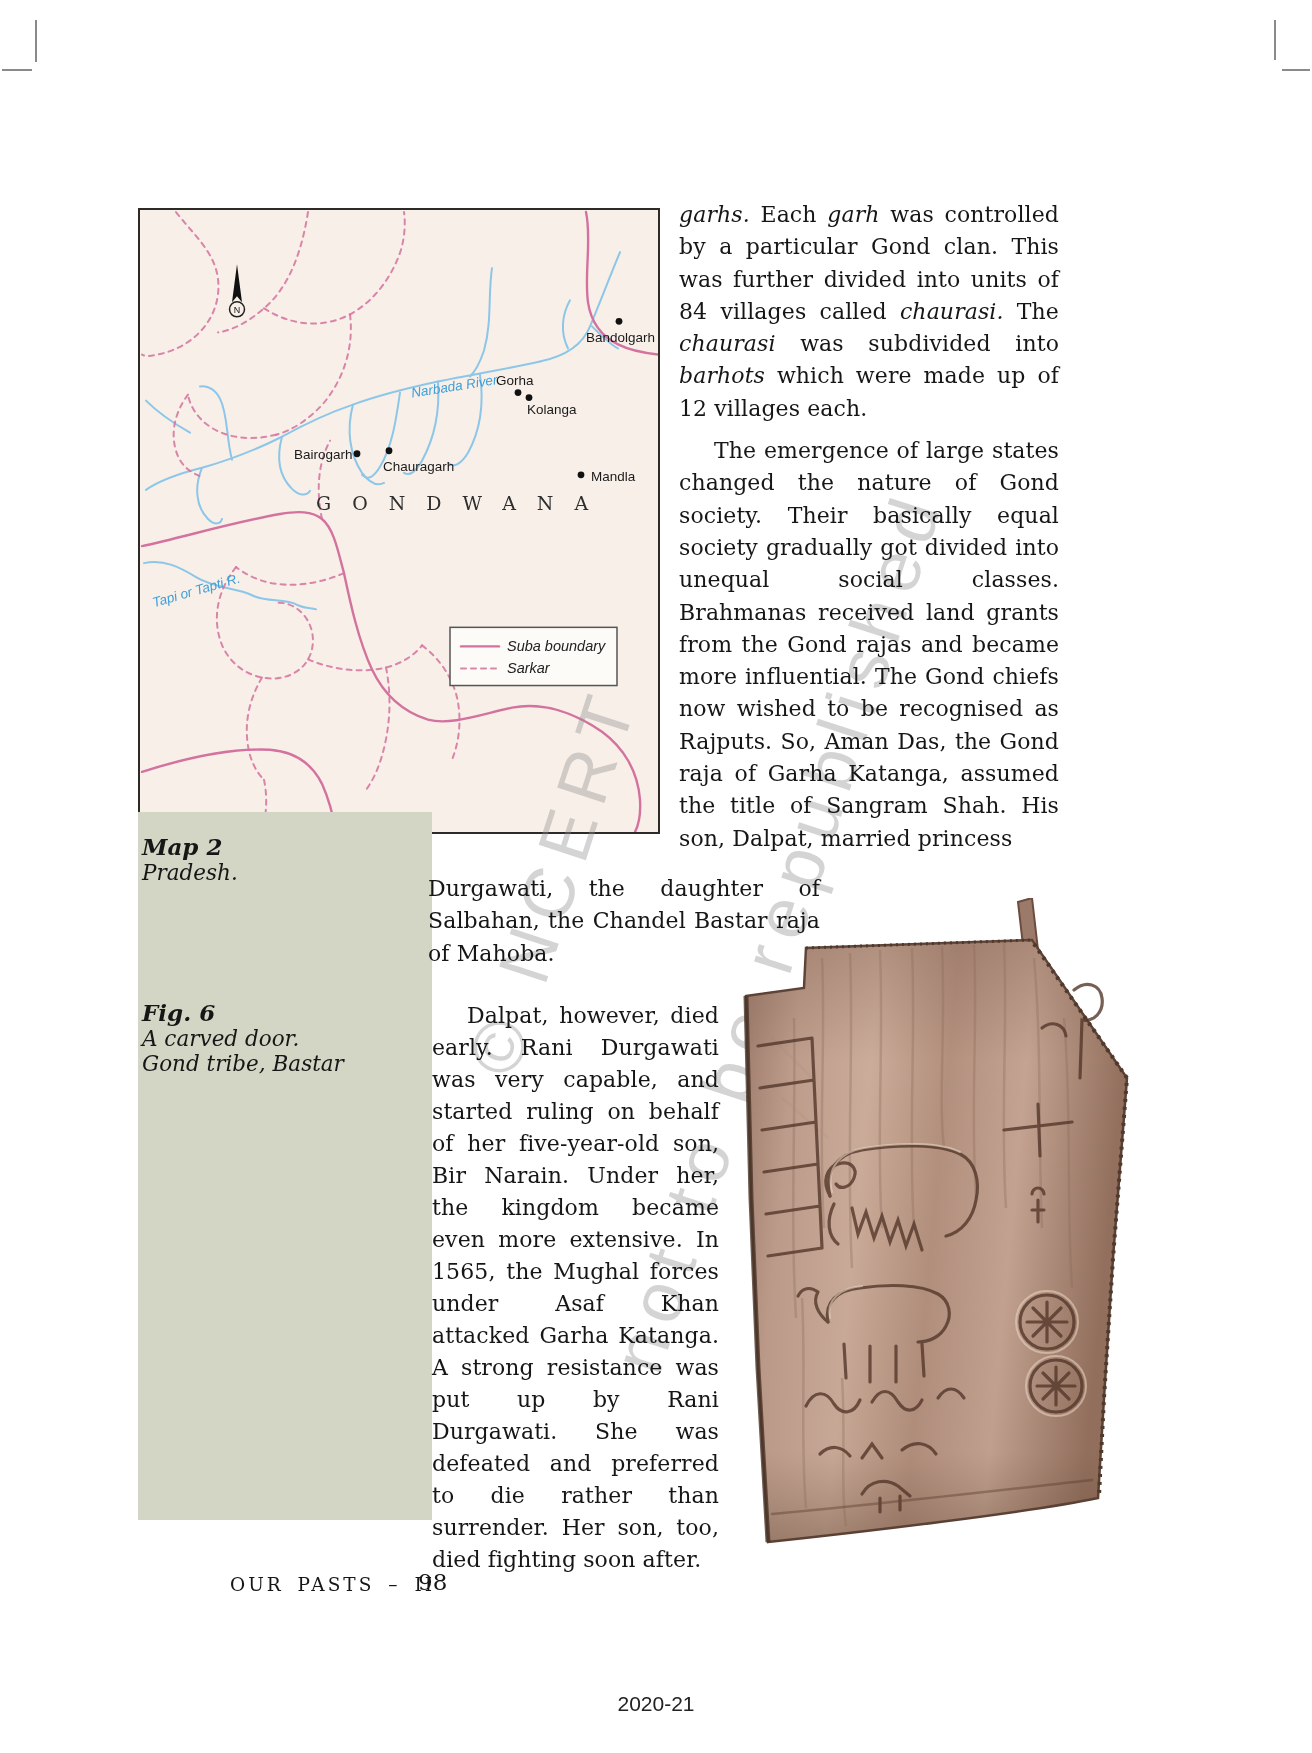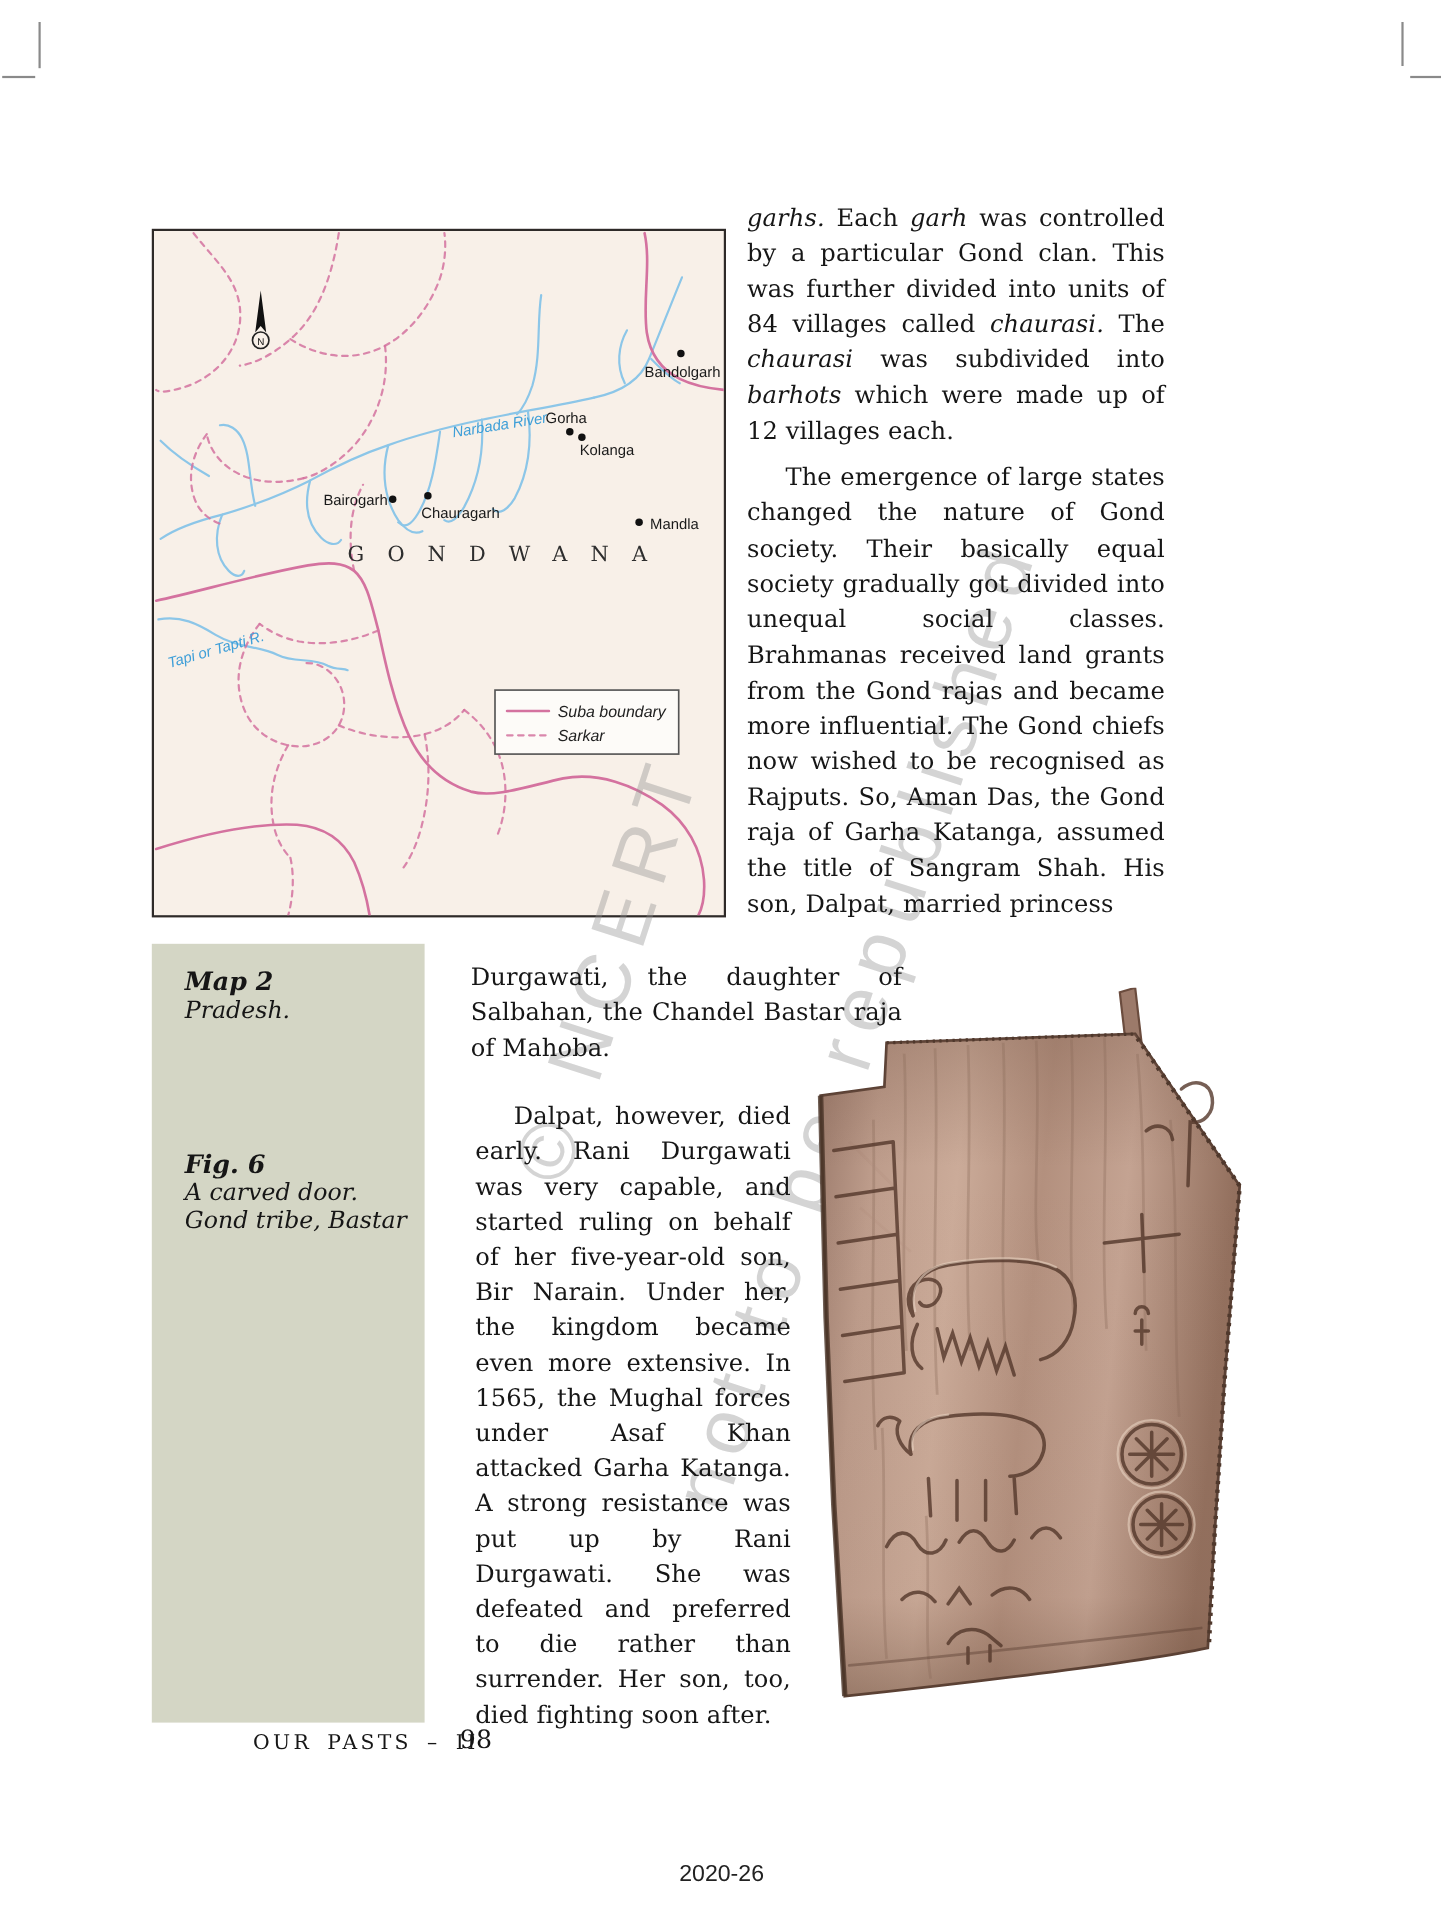--- a/index.html
+++ b/index.html
@@ -12,22 +12,22 @@
            background:var(--map-bg,#f8f0e8);border:2px solid #2e2a28;box-sizing:border-box;z-index:1;}
   #map-fig svg{position:absolute;left:0;top:0;width:100%;height:100%;}
   .river{fill:none;stroke:var(--river-blue,#8cc6e8);stroke-width:2;stroke-linecap:round;}
   .suba{fill:none;stroke:var(--boundary-pink,#d4729f);stroke-width:2.4;stroke-linecap:round;}
   .sarkar{fill:none;stroke:var(--boundary-pink,#d4729f);stroke-width:2;stroke-dasharray:5 5;stroke-linecap:round;opacity:.85;}
   .place-label{font-family:"Liberation Sans",sans-serif;font-size:13.5px;fill:#1a1a1a;}
   .river-label{font-family:"Liberation Sans",sans-serif;font-style:italic;font-size:13.5px;fill:#3f9fd8;}
   .region-label{font-family:"DejaVu Serif",serif;font-size:19px;letter-spacing:21px;fill:#2e2e2e;}
   .legend-label{font-family:"Liberation Sans",sans-serif;font-style:italic;font-size:14.5px;fill:#222;}
   
-  #sidebar{position:absolute;left:138px;top:858px;width:248px;height:708px;
-           background:var(--sidebar-bg,#d4d6c5);z-index:1;box-sizing:border-box;padding:21px 10px 0 30px;}
+  #sidebar{position:absolute;left:138px;top:812px;width:294px;height:708px;
+           background:var(--sidebar-bg,#d4d6c5);z-index:1;box-sizing:border-box;padding:21px 10px 0 4px;}
   .cap-title{font-size:23px;font-weight:bold;font-style:italic;line-height:27px;}
   .cap-text{font-size:21.5px;font-style:italic;line-height:25px;}
   #fig-caption{margin-top:114px;}
   
   .col{position:absolute;z-index:4;text-align:justify;font-size:22px;line-height:32.3px;
        letter-spacing:.1px;}
   .col p{margin:0;}
   .indent{text-indent:35px;}
   .gap-top{margin-top:10px !important;}
   
@@ -142,21 +142,21 @@
       <div class="cap-title">Map 2</div>
       <div class="cap-text">Pradesh.</div>
     </div>
     <div id="fig-caption">
       <div class="cap-title">Fig. 6</div>
       <div class="cap-text">A carved door.</div>
       <div class="cap-text">Gond tribe, Bastar</div>
     </div>
   </div>
 
-  <div class="col" style="left:679px;top:183px;width:380px;">
+  <div class="col" style="left:679px;top:199px;width:380px;">
     <p><i>garhs.</i><span> Each </span><i>garh</i><span> was controlled by a particular Gond clan. This was further divided into units of 84 villages called </span><i>chaurasi.</i><span> The </span><i>chaurasi</i><span> was subdivided into </span><i>barhots</i><span> which were made up of 12 villages each.</span></p>
     <p class="indent gap-top">The emergence of large states changed the nature of Gond society. Their basically equal society gradually got divided into unequal social classes. Brahmanas received land grants from the Gond rajas and became more influential. The Gond chiefs now wished to be recognised as Rajputs. So, Aman Das, the Gond raja of Garha Katanga, assumed the title of Sangram Shah. His son, Dalpat, married princess</p>
   </div>
 
   <div class="col" style="left:428px;top:873px;width:392px;">
     <p>Durgawati, the daughter of Salbahan, the Chandel Bastar raja of Mahoba.</p>
   </div>
 
   <div class="col" style="left:432px;top:1000px;width:287px;line-height:32px;">
     <p class="indent">Dalpat, however, died early. Rani Durgawati was very capable, and started ruling on behalf of her five-year-old son, Bir Narain. Under her, the kingdom became even more extensive. In 1565, the Mughal forces under Asaf Khan attacked Garha Katanga. A strong resistance was put up by Rani Durgawati.  She was defeated and preferred to die rather than surrender. Her son, too, died fighting soon after.</p>
@@ -236,15 +236,15 @@
         <circle cx="314" cy="488" r="30" fill="none"></circle>
       </g>
     </svg>
   </div>
 
   <div class="wm" id="wm1">© NCERT</div>
   <div class="wm" id="wm2">not to be republished</div>
 
   <div id="footer-left">OUR PASTS – II</div>
   <div id="footer-page">98</div>
-  <div id="footer-year">2020-26</div>
+  <div id="footer-year">2020-21</div>
 
 </div>
 
 </body></html>

